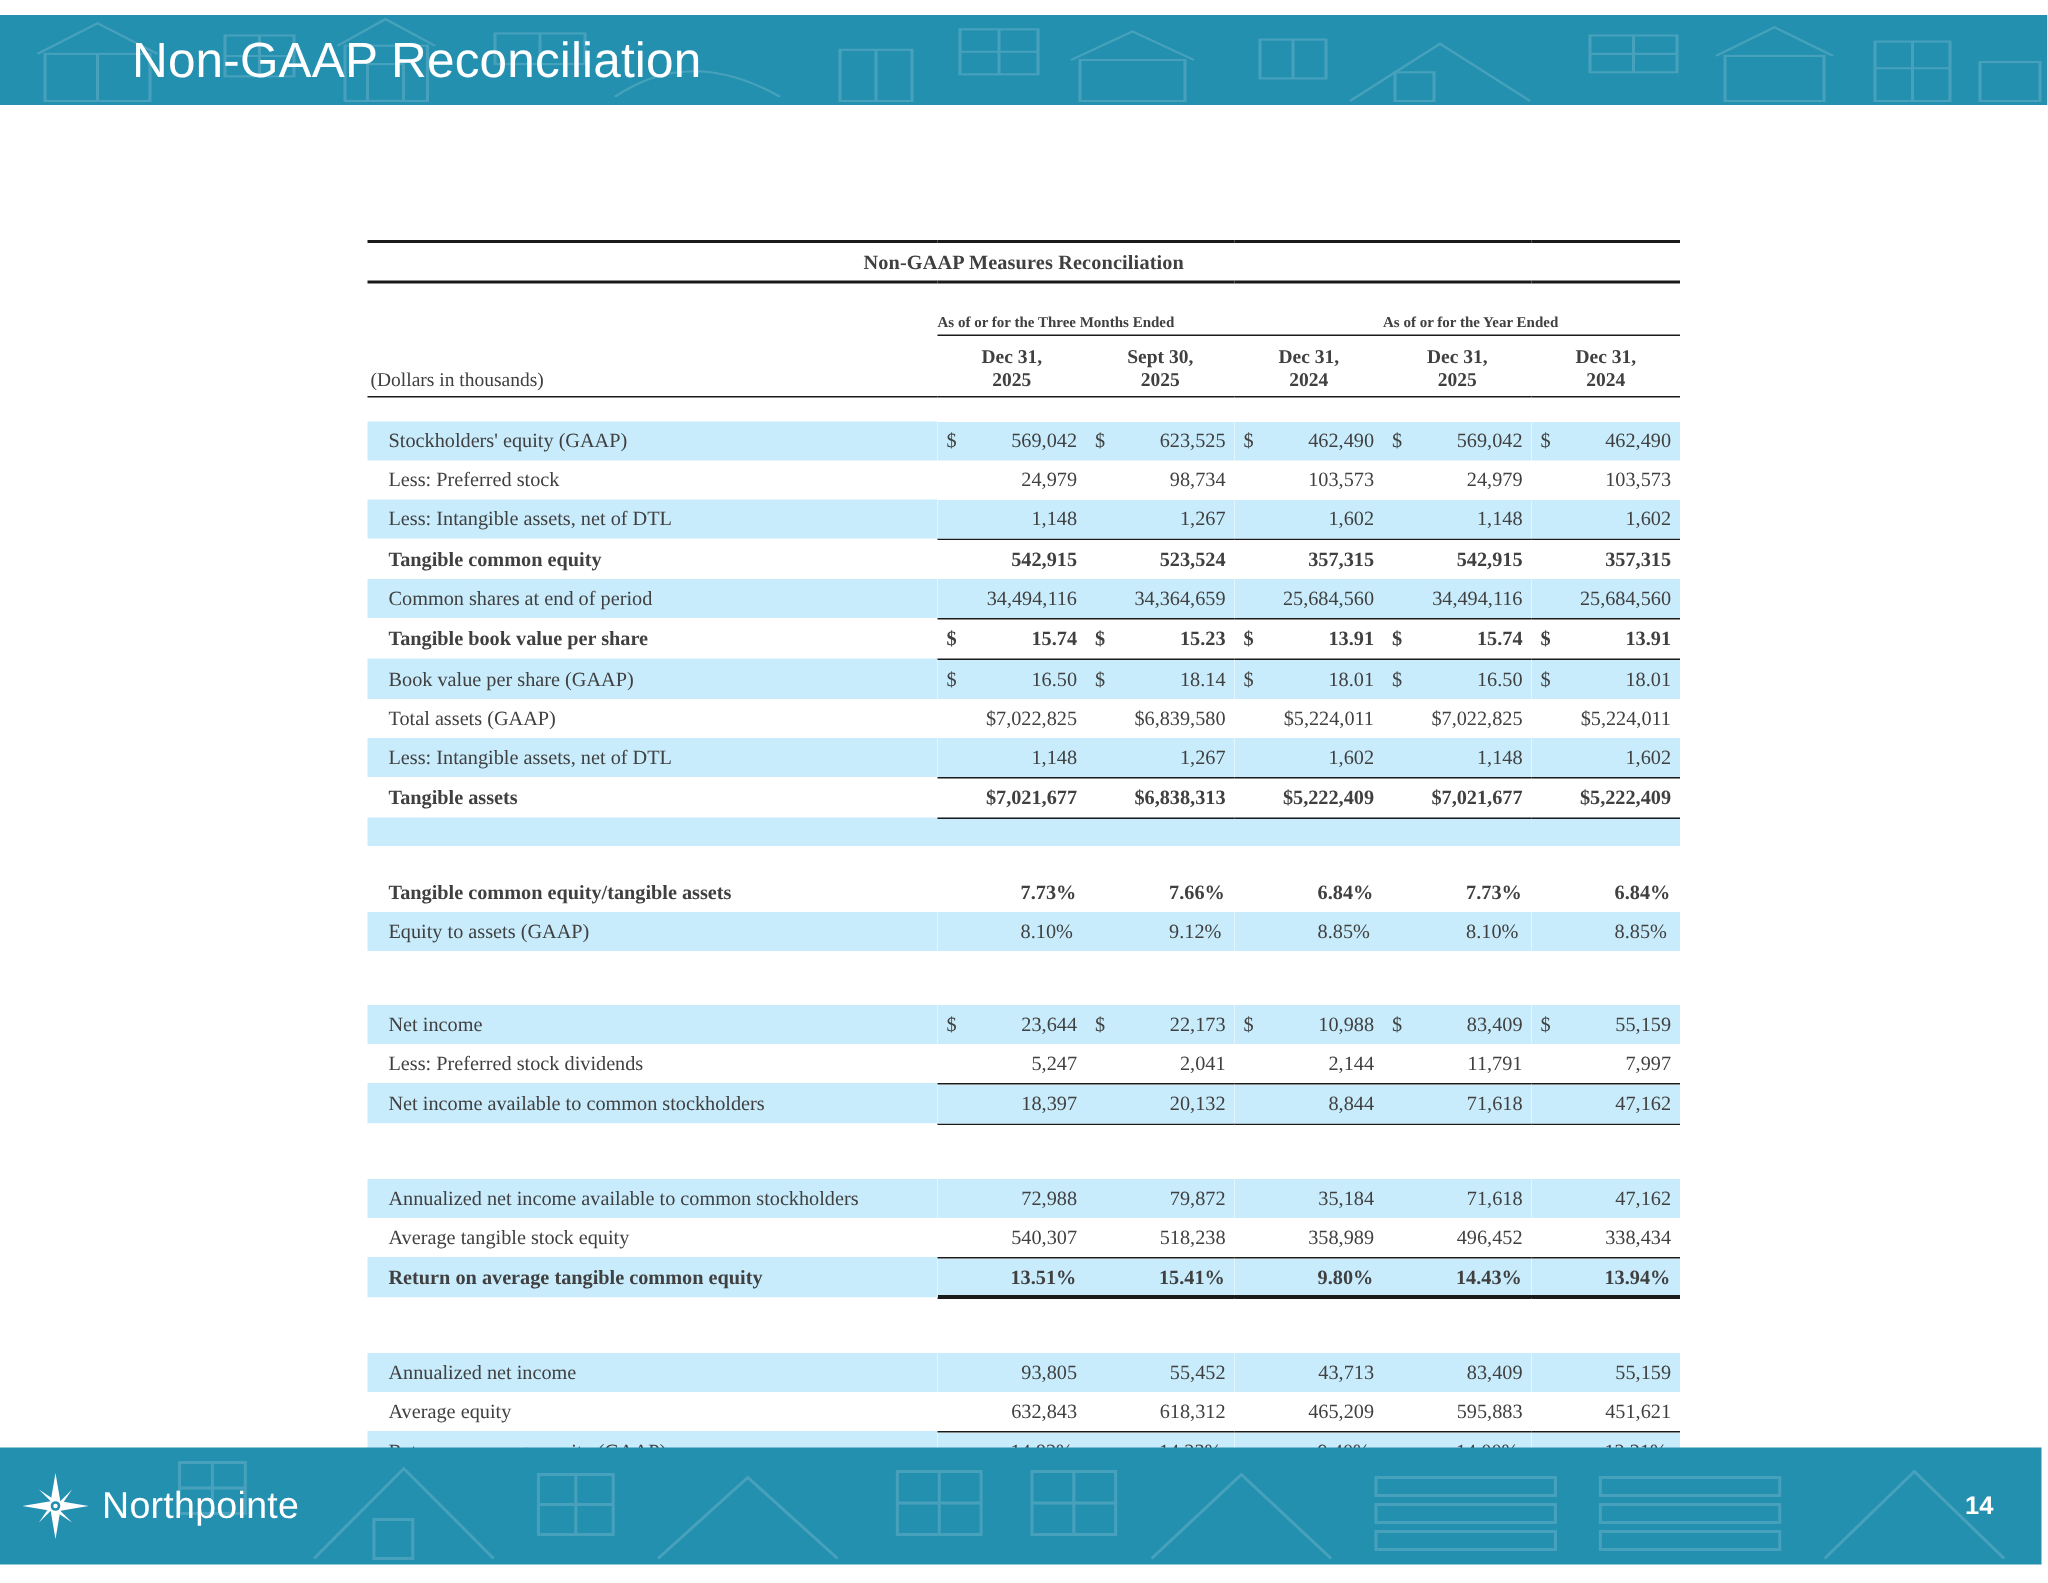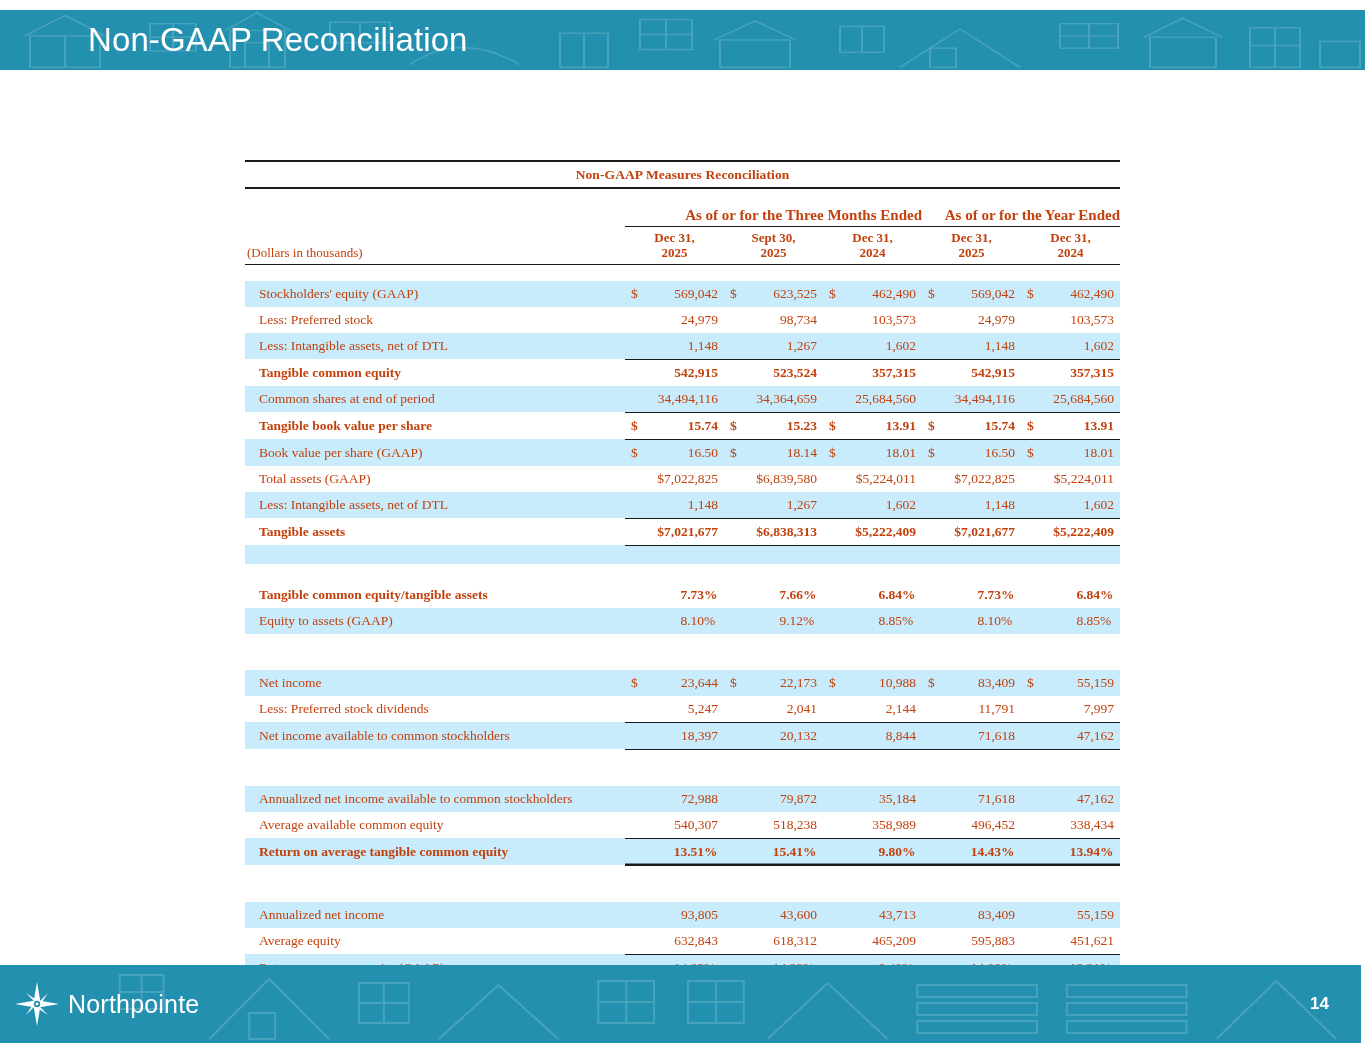--- a/index.html
+++ b/index.html
@@ -46,40 +46,40 @@
   }
   .page-num{
     position:absolute;right:32px;top:50%;transform:translateY(-50%);
     color:#ffffff;font-size:17px;font-weight:700;
   }
 
   
   .table-wrap{
     position:absolute;left:245px;top:160px;width:875px;
     font-family:"Liberation Serif", serif;
-    color:#c2410c;
+    color:#404040;
   }
   table.fin{
     border-collapse:collapse;width:875px;table-layout:fixed;
     font-size:13.5px;
   }
   table.fin col.lbl{width:380px;}
   table.fin col.num{width:99px;}
 
   .rule-top td{border-top:2.5px solid #1a1a1a;height:0;padding:0;font-size:0;line-height:0;}
   .rule-bot td{border-top:2.5px solid #1a1a1a;height:0;padding:0;font-size:0;line-height:0;}
 
   .sheet-title td{
     text-align:center;font-weight:bold;font-size:13.5px;
     padding:5px 0 4px 0;letter-spacing:.1px;
   }
 
   .grp-head td{padding:0;height:22px;}
   .grp-label{
-    text-align:right;font-weight:bold;font-size:15px;
+    text-align:left;font-weight:bold;font-size:10px;
     border-bottom:1.6px solid #1a1a1a;
     padding:2px 0 2px 0;white-space:nowrap;
   }
 
   .date-head td{
     vertical-align:bottom;padding:4px 6px 3px 6px;
     font-weight:bold;font-size:13px;text-align:center;line-height:1.15;
   }
   .date-head td.numh{border-bottom:1.6px solid #1a1a1a;}
   .date-head td.lblh{
@@ -354,21 +354,21 @@
           </tr>
           <tr class="drow zebra">
             <td class="lbl">Annualized net income available to common stockholders</td>
             <td class="num">72,988</td>
             <td class="num">79,872</td>
             <td class="num">35,184</td>
             <td class="num">71,618</td>
             <td class="num">47,162</td>
           </tr>
           <tr class="drow uline">
-            <td class="lbl">Average available common equity</td>
+            <td class="lbl">Average tangible stock equity</td>
             <td class="num">540,307</td>
             <td class="num">518,238</td>
             <td class="num">358,989</td>
             <td class="num">496,452</td>
             <td class="num">338,434</td>
           </tr>
           <tr class="drow zebra bold dline">
             <td class="lbl">Return on average tangible common equity</td>
             <td class="num">13.51<span class="pct"> %</span></td>
             <td class="num">15.41<span class="pct"> %</span></td>
@@ -378,21 +378,21 @@
           </tr>
           <tr class="spacer-white">
             <td colspan="6"></td>
           </tr>
           <tr class="spacer-white">
             <td colspan="6"></td>
           </tr>
           <tr class="drow zebra">
             <td class="lbl">Annualized net income</td>
             <td class="num">93,805</td>
-            <td class="num">43,600</td>
+            <td class="num">55,452</td>
             <td class="num">43,713</td>
             <td class="num">83,409</td>
             <td class="num">55,159</td>
           </tr>
           <tr class="drow uline">
             <td class="lbl">Average equity</td>
             <td class="num">632,843</td>
             <td class="num">618,312</td>
             <td class="num">465,209</td>
             <td class="num">595,883</td>

